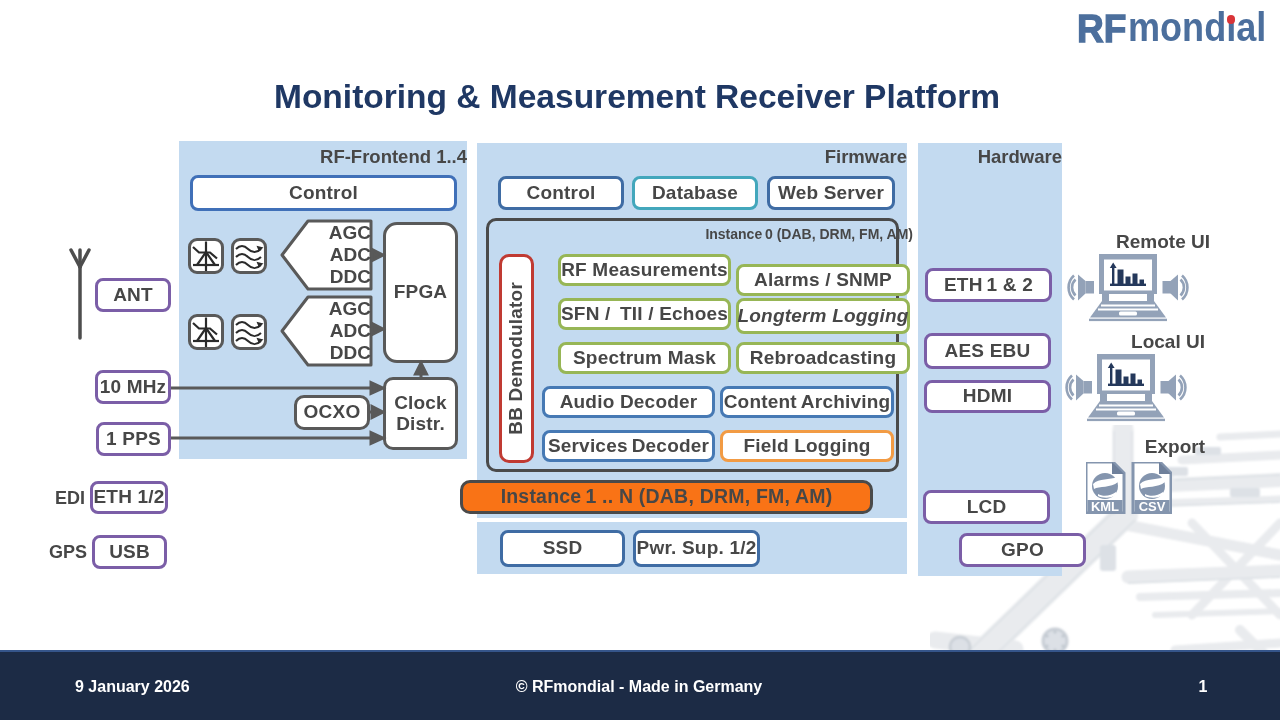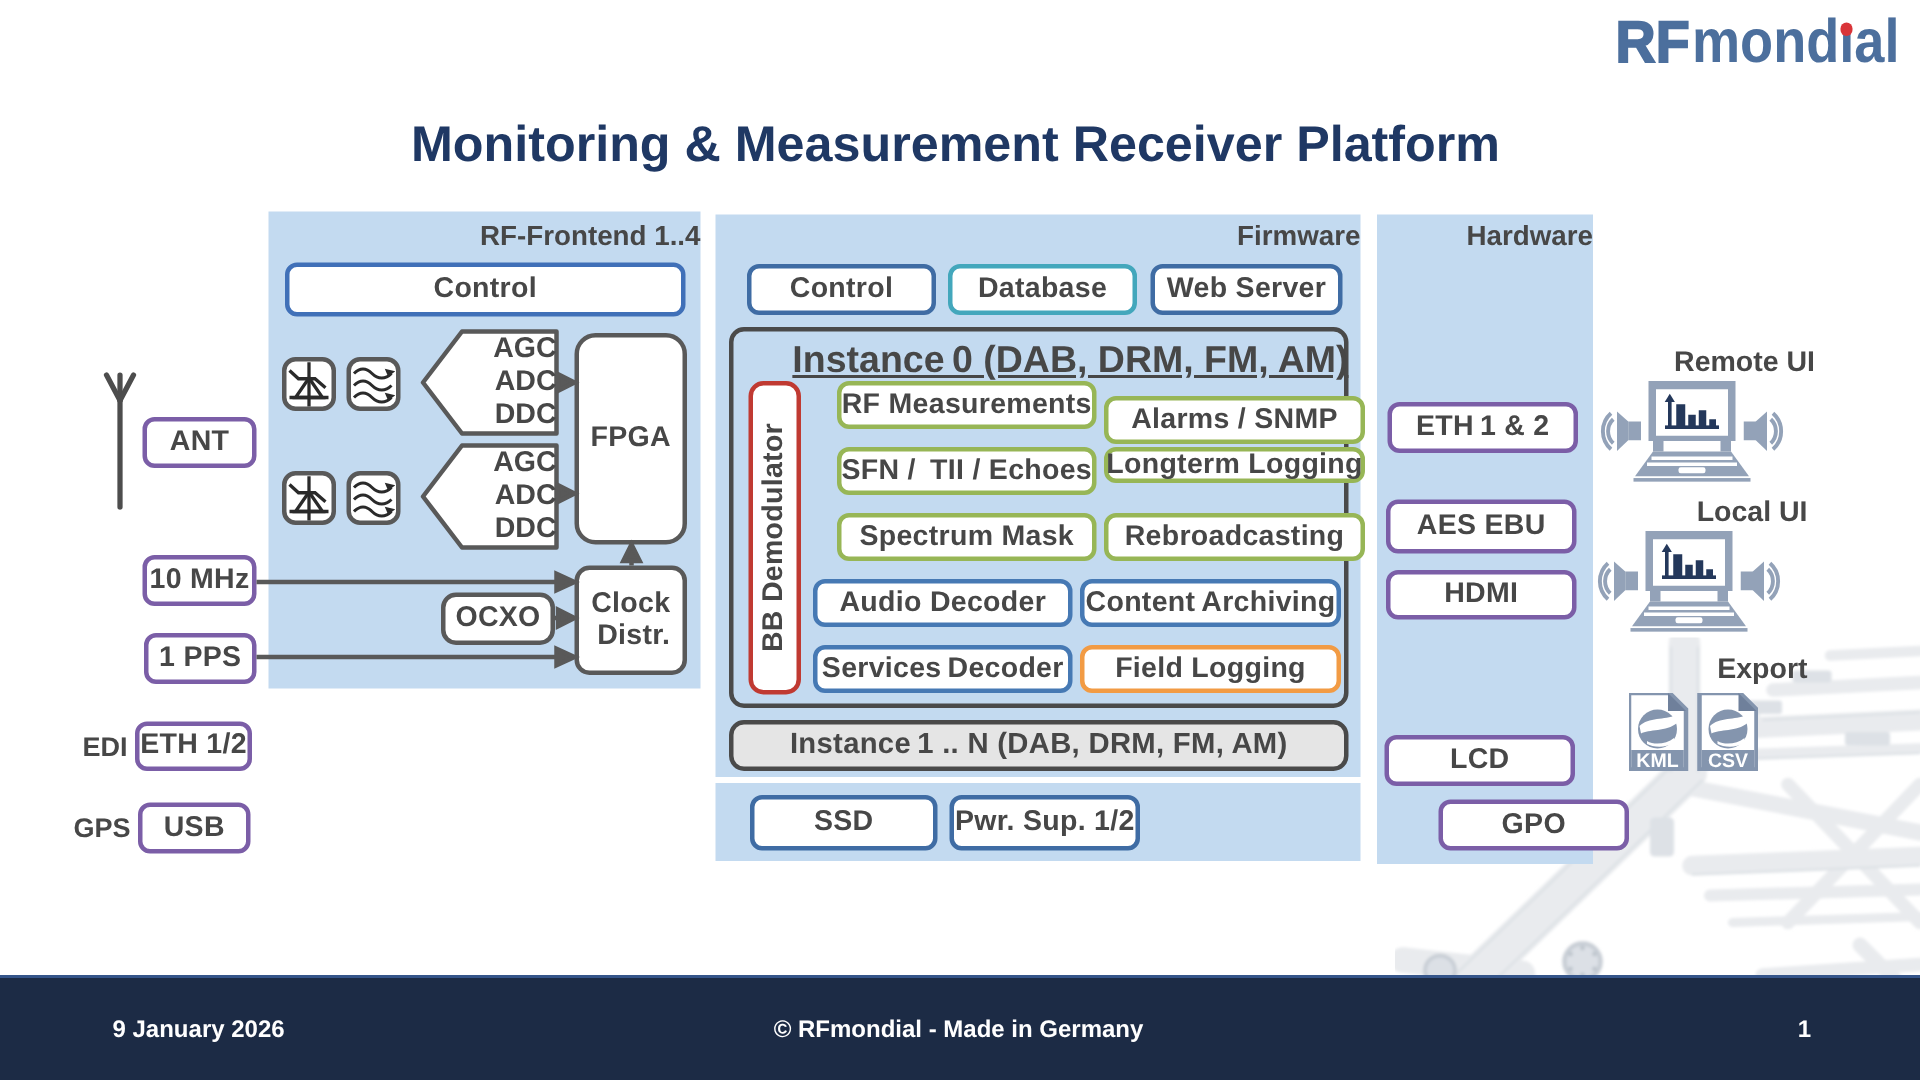--- a/index.html
+++ b/index.html
@@ -3,21 +3,21 @@
 <meta charset="utf-8">
 <style>
   html,body{margin:0;padding:0;}
   body{width:1280px;height:720px;position:relative;overflow:hidden;background:#fff;
        font-family:"Liberation Sans",sans-serif;}
   .abs{position:absolute;}
   .panel{position:absolute;background:#C3DAF0;}
   .box{position:absolute;background:#fff;border:2.5px solid #595959;border-radius:8px;
        display:flex;align-items:center;justify-content:center;
        font-weight:bold;font-size:19px;letter-spacing:0.2px;color:#474747;box-sizing:border-box;line-height:1.1;
-       text-align:right;white-space:nowrap;}
+       text-align:center;white-space:nowrap;}
   .ttl{position:absolute;font-weight:bold;font-size:18.5px;color:#474747;text-align:right;}
   .purple{border-color:#7B5EA7;border-width:3px;}
   .blue1{border-color:#4070B8;border-width:3px;}
   .blue2{border-color:#3F6CA4;border-width:3px;}
   .blue3{border-color:#4679B4;border-width:3px;}
   .teal{border-color:#43A7BC;border-width:3px;}
   .green{border-color:#97B656;border-width:3px;margin-left:16px;}
   .orange{border-color:#F29B44;border-width:3px;}
   .gray3{border-width:3px;}
 </style>
@@ -110,37 +110,37 @@
 <div class="box purple" style="left:90px;top:481px;width:78px;height:33px;">ETH 1/2</div>
 <div class="box purple" style="left:92px;top:535px;width:75px;height:34px;">USB</div>
 <div class="ttl" style="left:23px;top:487.5px;width:62px;text-align:right;font-size:18px;">EDI</div>
 <div class="ttl" style="left:23px;top:542px;width:64px;text-align:right;font-size:18px;">GPS</div>
 
 <div class="box blue2" style="left:498px;top:176px;width:126px;height:34px;">Control</div>
 <div class="box teal" style="left:632px;top:176px;width:126px;height:34px;">Database</div>
 <div class="box blue2" style="left:767px;top:176px;width:128px;height:34px;">Web Server</div>
 
 <div class="abs" style="left:486px;top:218px;width:413px;height:254px;border:3px solid #4A4A4A;border-radius:10px;box-sizing:border-box;"></div>
-<div class="ttl" style="left:486px;top:226px;width:413px;font-size:25px;text-decoration:underline;">Instance 0 (DAB, DRM, FM, AM)</div>
+<div class="ttl" style="left:500px;top:226px;width:413px;font-size:14px;">Instance 0 (DAB, DRM, FM, AM)</div>
 <div class="box" style="left:499px;top:254px;width:35px;height:209px;border-color:#C03A32;border-width:3px;border-radius:10px;">
   <span style="writing-mode:vertical-rl;transform:rotate(180deg);font-size:19px;">BB Demodulator</span>
 </div>
 
 <div class="box green" style="left:542px;top:254px;width:173px;height:32px;">RF Measurements</div>
 <div class="box green" style="left:720px;top:264px;width:174px;height:32px;">Alarms / SNMP</div>
 <div class="box green" style="left:542px;top:298px;width:173px;height:32px;">SFN /  TII / Echoes</div>
-<div class="box green" style="left:720px;top:298px;width:174px;height:24px;">Longterm Logging</div>
+<div class="box green" style="left:720px;top:298px;width:174px;height:36px;font-style:italic;">Longterm Logging</div>
 <div class="box green" style="left:542px;top:342px;width:173px;height:32px;">Spectrum Mask</div>
 <div class="box green" style="left:720px;top:342px;width:174px;height:32px;">Rebroadcasting</div>
 <div class="box blue3" style="left:542px;top:386px;width:173px;height:32px;">Audio Decoder</div>
 <div class="box blue3" style="left:720px;top:386px;width:174px;height:32px;">Content Archiving</div>
 <div class="box blue3" style="left:542px;top:430px;width:173px;height:32px;">Services Decoder</div>
 <div class="box orange" style="left:720px;top:430px;width:174px;height:32px;">Field Logging</div>
 
-<div class="box" style="left:486px;top:480px;width:413px;height:34px;border:3px solid #4A4A4A;border-radius:10px;background:#e5e5e5;font-size:19.5px;">Instance 1 .. N (DAB, DRM, FM, AM)</div>
+<div class="box" style="left:460px;top:480px;width:413px;height:34px;border:3px solid #4A4A4A;border-radius:10px;background:#f97316;font-size:19.5px;">Instance 1 .. N (DAB, DRM, FM, AM)</div>
 
 <div class="box blue2" style="left:500px;top:530px;width:125px;height:37px;">SSD</div>
 <div class="box blue2" style="left:633px;top:530px;width:127px;height:37px;">Pwr. Sup. 1/2</div>
 
 <div class="box purple" style="left:925px;top:268px;width:127px;height:34px;">ETH 1 &amp; 2</div>
 <div class="box purple" style="left:924px;top:333px;width:127px;height:36px;">AES EBU</div>
 <div class="box purple" style="left:924px;top:380px;width:127px;height:33px;">HDMI</div>
 <div class="box purple" style="left:923px;top:490px;width:127px;height:34px;">LCD</div>
 <div class="box purple" style="left:923px;top:533px;width:127px;height:34px;margin-left:36px;">GPO</div>
 

